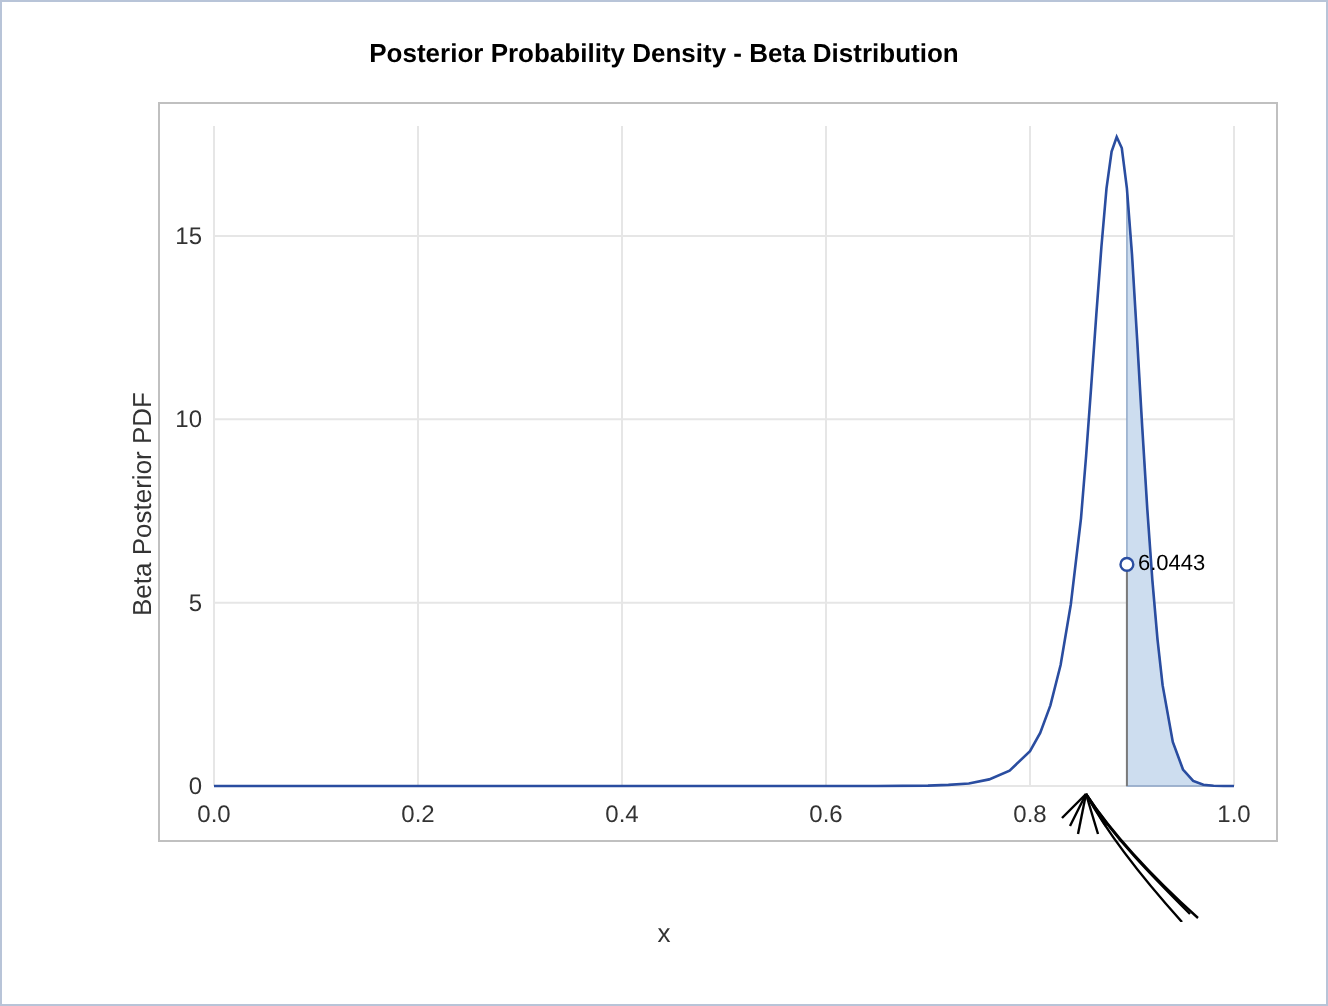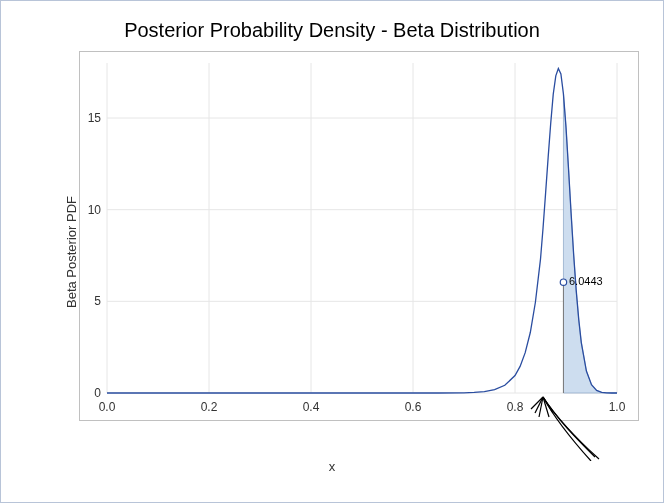--- a/index.html
+++ b/index.html
@@ -7,22 +7,22 @@
     box-sizing: border-box;
     width:664px; height:503px;
     border:1px solid #b8c4d8;
     position:relative;
     background:#fff;
   }
   .title {
     position:absolute;
     top:18px; left:0; right:0;
     text-align:center;
-    font-size:20px;
-    font-weight:normal;
+    font-size:13px;
+    font-weight:bold;
     color:#000;
   }
   .ylabel {
     position:absolute;
     left:14px; top:50%;
     transform: translateY(-50%) rotate(-90deg);
     transform-origin: center;
     font-size:13px;
     color:#333;
     white-space:nowrap;

